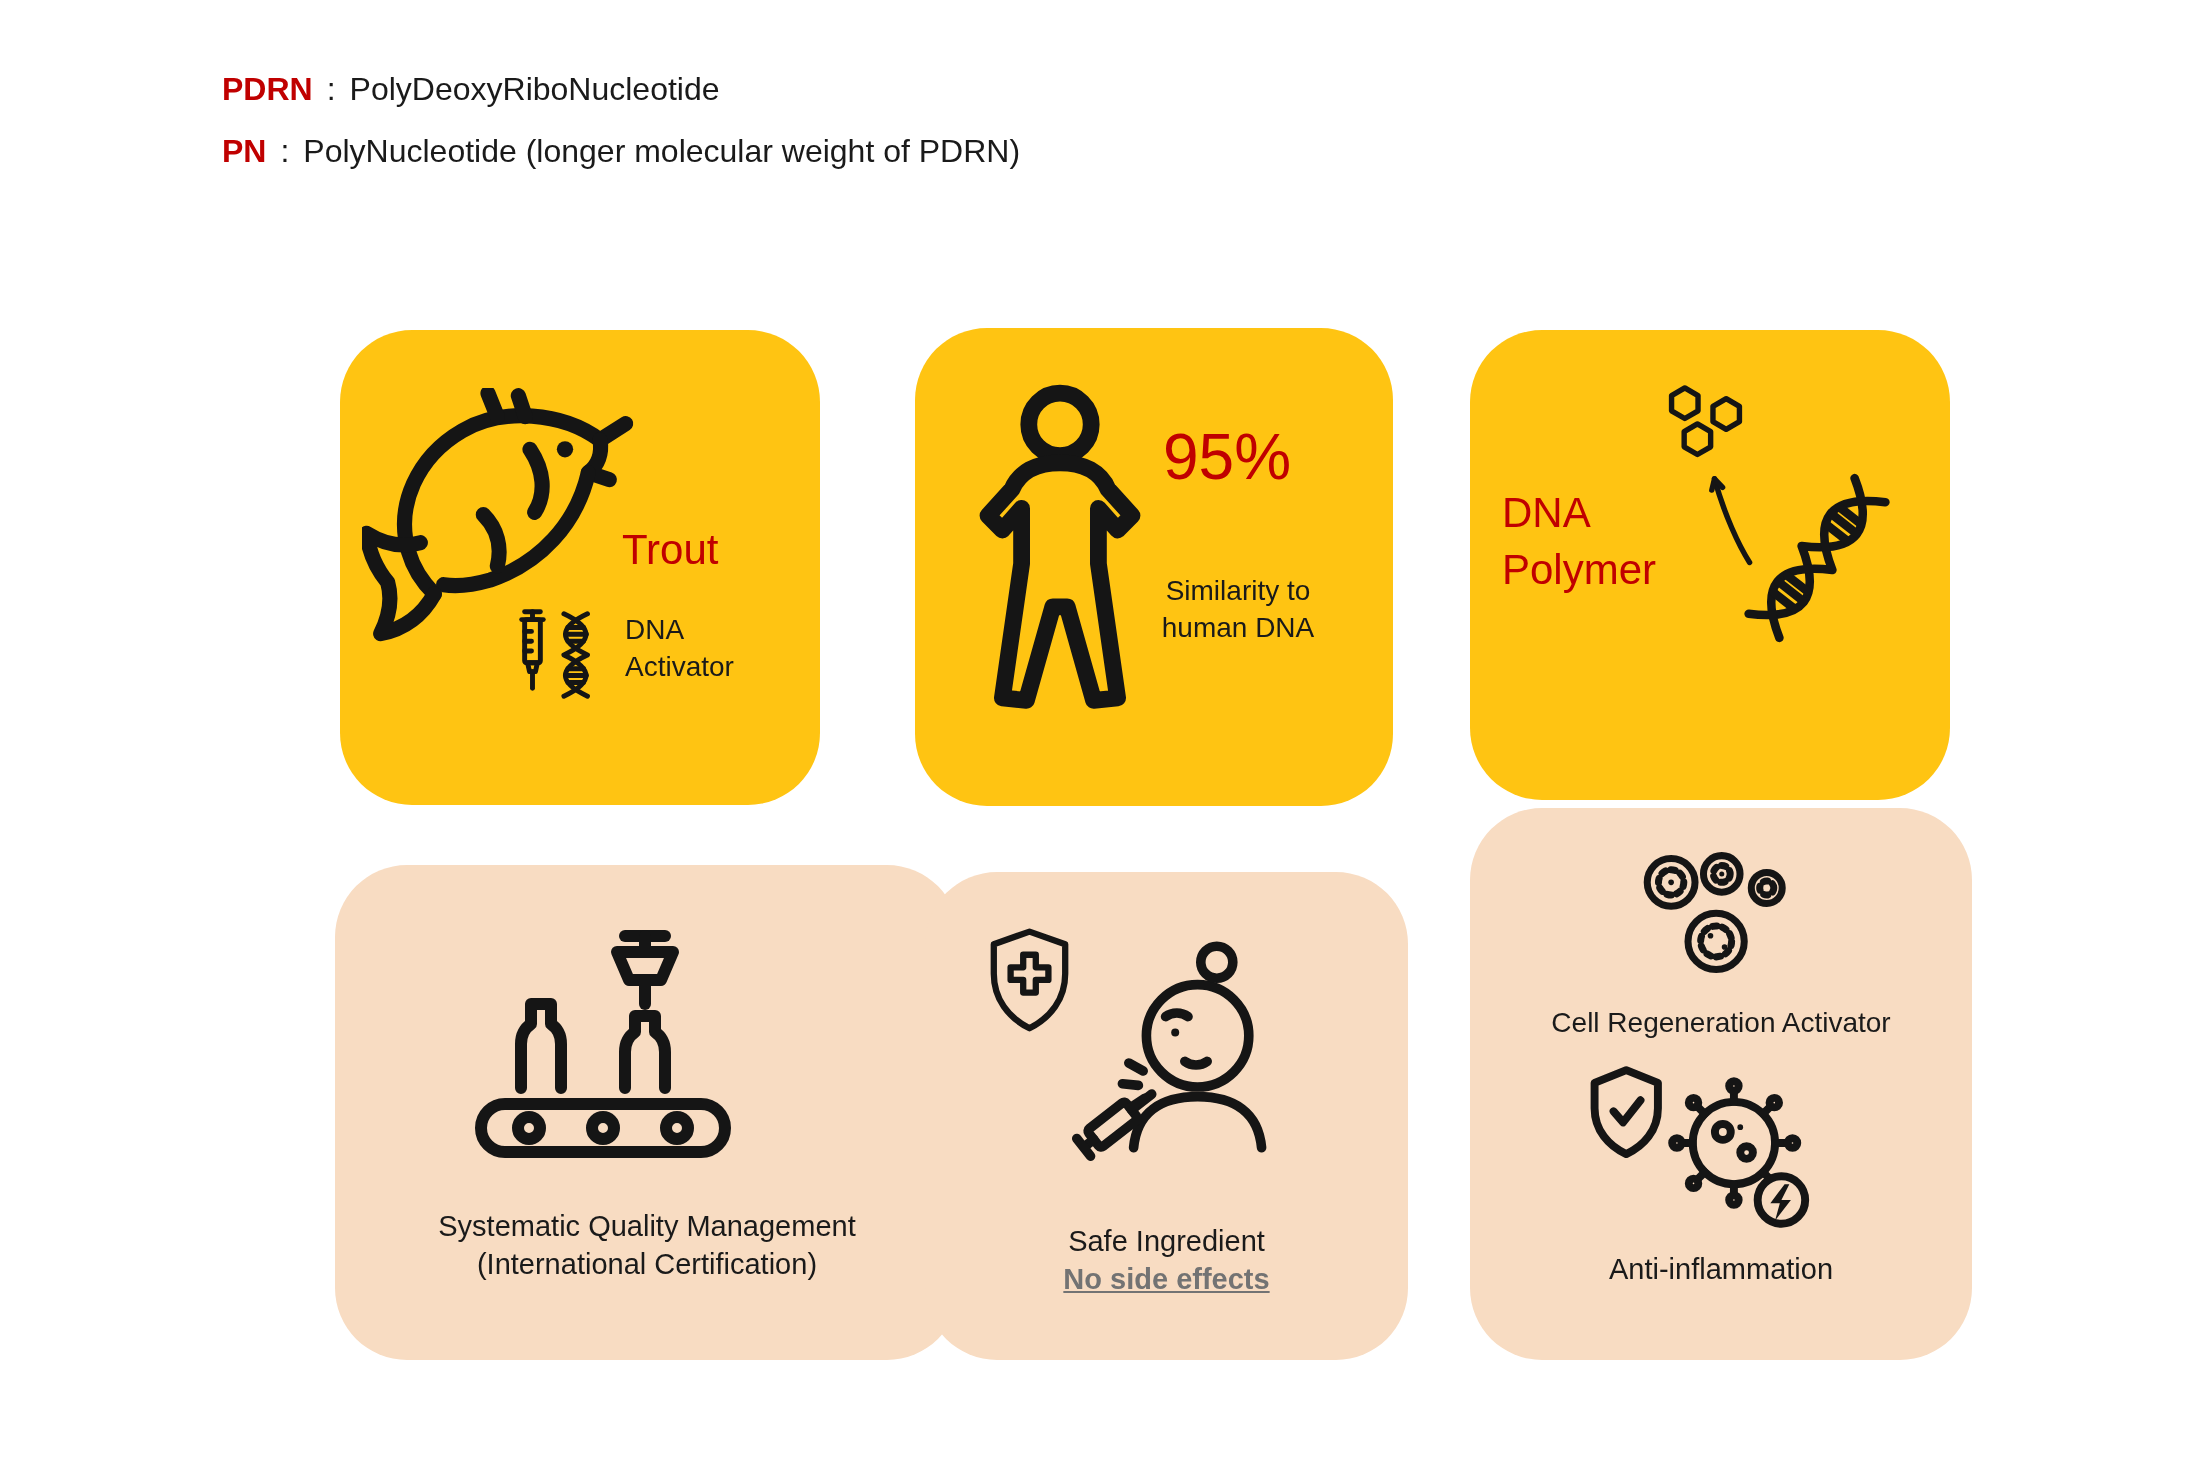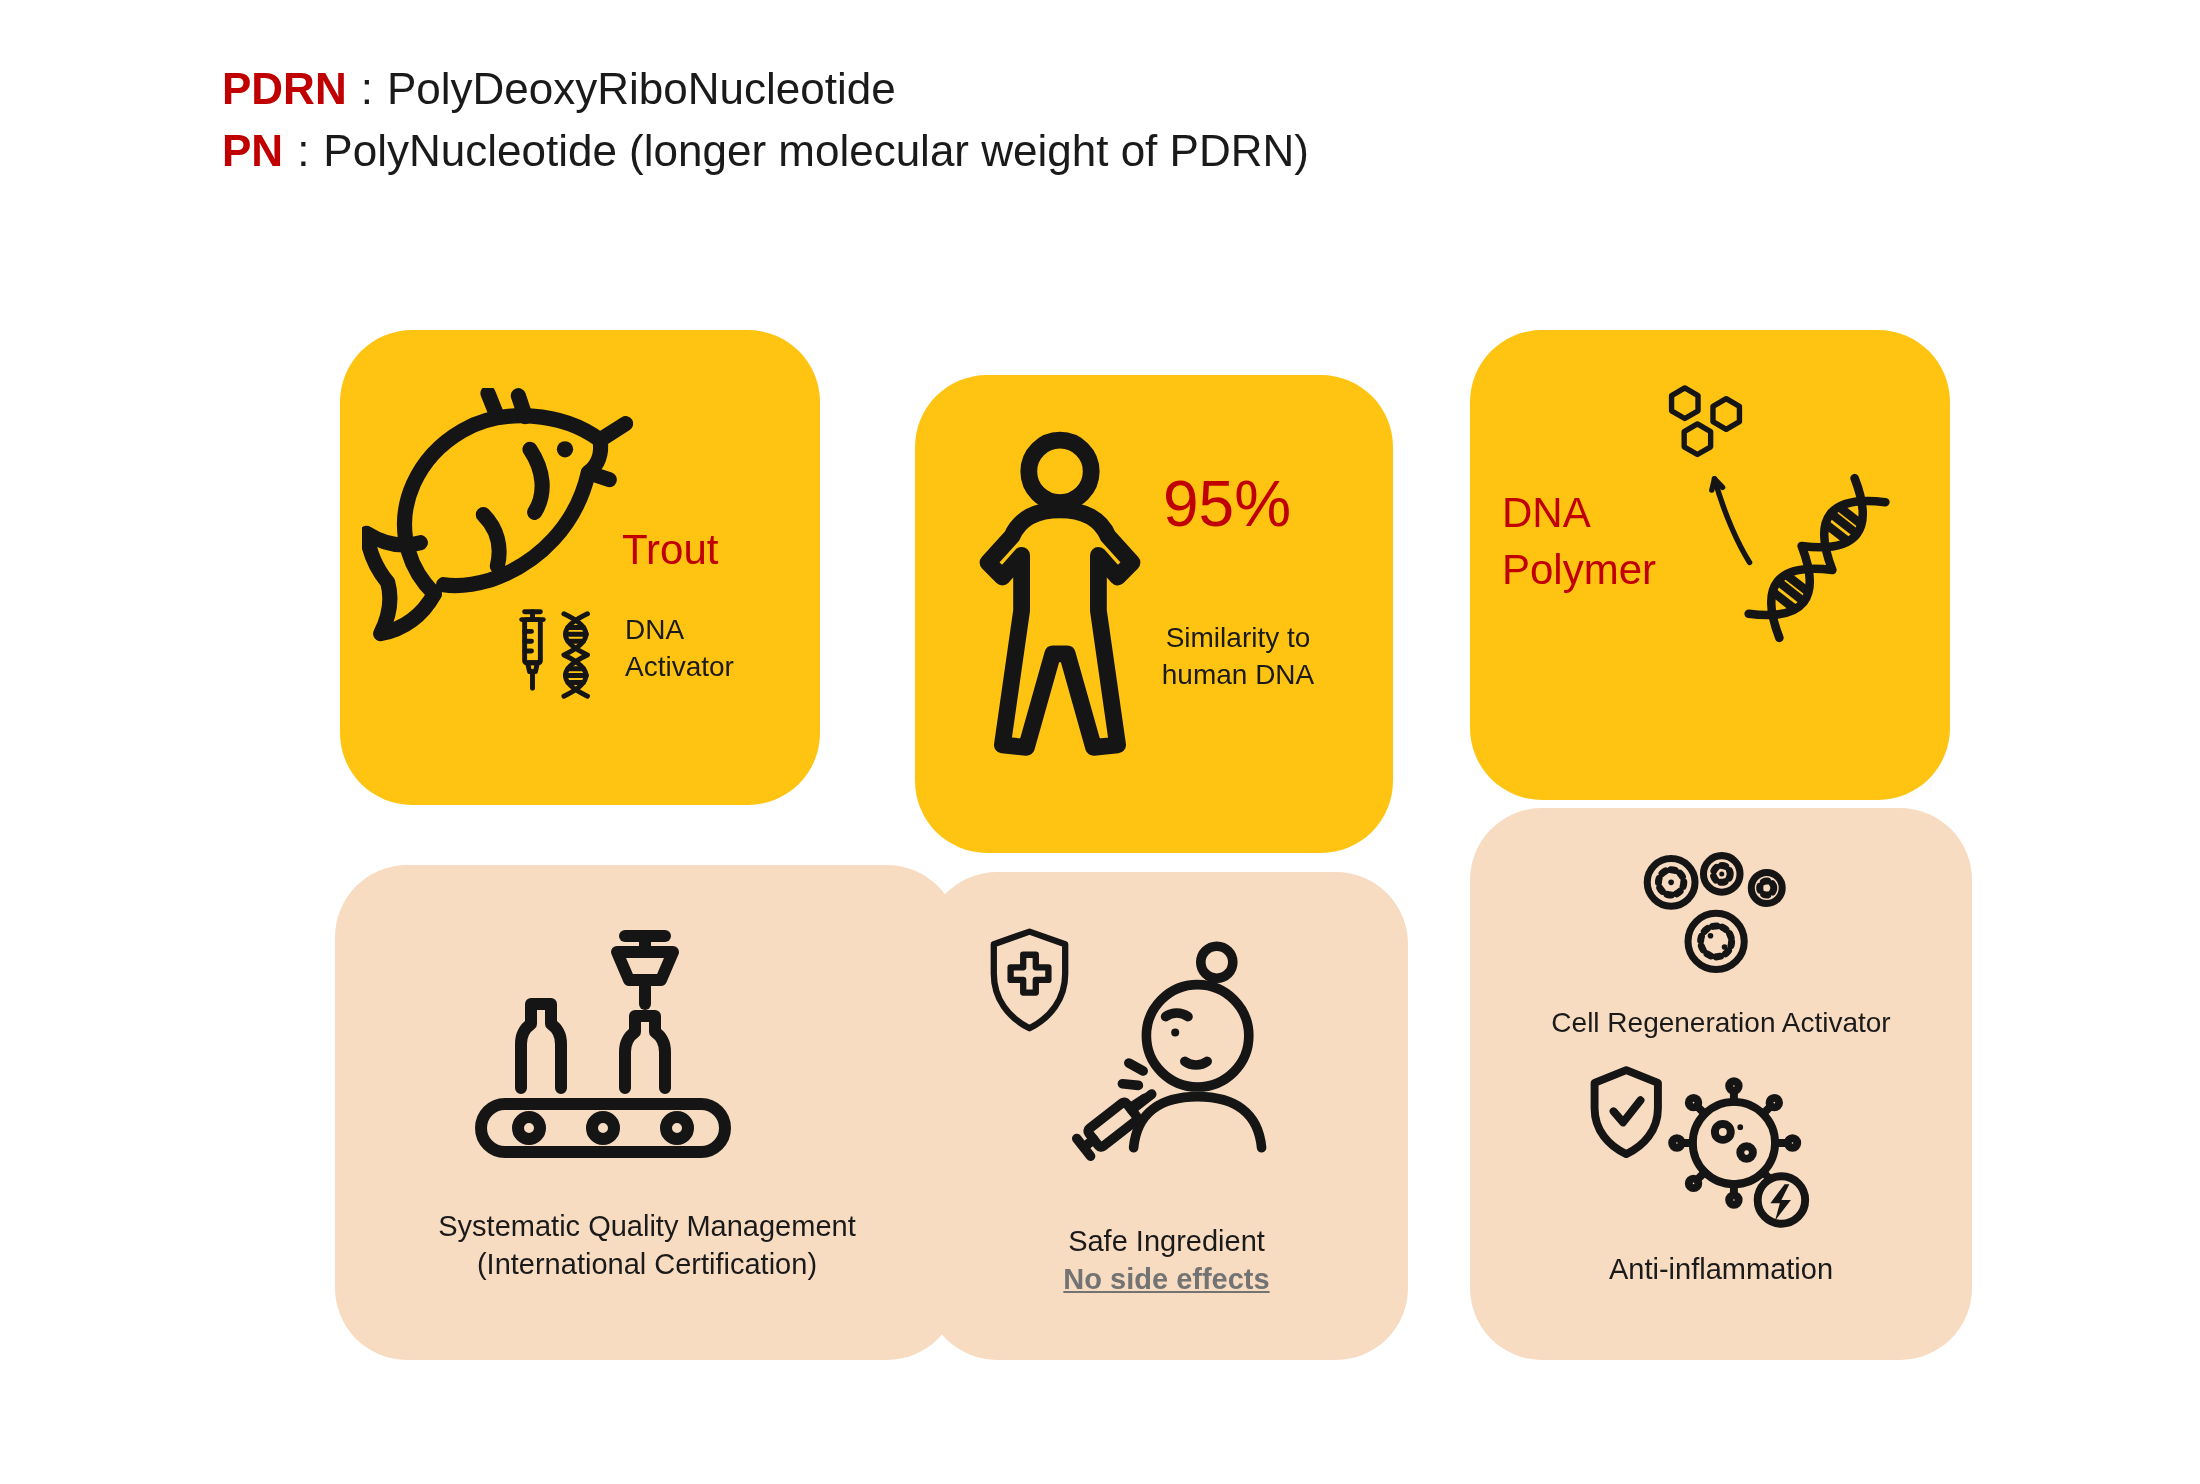--- a/index.html
+++ b/index.html
@@ -1,21 +1,21 @@
 <!DOCTYPE html>
 <html><head>
 <meta charset="utf-8">
 <style>
   html,body{margin:0;padding:0;background:#ffffff;}
   .canvas{
     position:relative;width:2200px;height:1484px;background:#ffffff;overflow:hidden;
     font-family:"Liberation Sans", sans-serif;color:#1a1a1a;
   }
   
-  .header{position:absolute;left:222px;top:58px;font-size:44px;line-height:62px;}
+  .header{position:absolute;left:222px;top:58px;font-size:32px;line-height:62px;}
   .def-line .term{font-weight:bold;color:#C00000;}
   .def-line .sep{margin:0 14px;color:#1a1a1a;}
   .def-line .def{color:#1a1a1a;}
   
   .card{position:absolute;border-radius:72px;}
   .yellow{background:#FFC412;}
   .peach{background:#F8DCC2;}
   .abs{position:absolute;}
   .red{color:#737373;text-decoration:underline;}
   .card-title{font-size:42px;color:#C00000;line-height:1.35;}
@@ -70,21 +70,21 @@
         <path d="M64 30 H80 M62 37 H83 M64 44 H80"></path>
         <path d="M64 72 H80 M62 79 H83 M64 86 H80"></path>
       </g>
     </svg>
     <div class="abs body-text" style="left:285px;top:282px;">
       <div>DNA</div>
       <div>Activator</div>
     </div>
   </div>
 
-  <div class="card yellow" style="left:915px;top:328px;width:478px;height:478px;margin-top:47px;">
+  <div class="card yellow" style="left:915px;top:328px;width:478px;height:478px;">
     <svg class="abs" style="left:25px;top:38px;" width="240" height="400" viewBox="0 0 100 150">
       <g fill="none" stroke="#151515" stroke-width="7" stroke-linecap="round" stroke-linejoin="round">
         <circle cx="50" cy="16" r="13"></circle>
         <path d="M50 32 C 40 32 33 36 30 43 L 20 54 L 26 60 L 34 51 L 34 74 L 26 130 L 36 131 L 47 92 L 53 92 L 64 131 L 74 130 L 66 74 L 66 51 L 74 60 L 80 54 L 70 43 C 67 36 60 32 50 32 Z"></path>
       </g>
     </svg>
     <div class="abs big-value" style="left:248px;top:92px;">95%</div>
     <div class="abs body-text center" style="left:218px;top:245px;width:210px;">
       <div>Similarity to</div>
       <div>human DNA</div>

